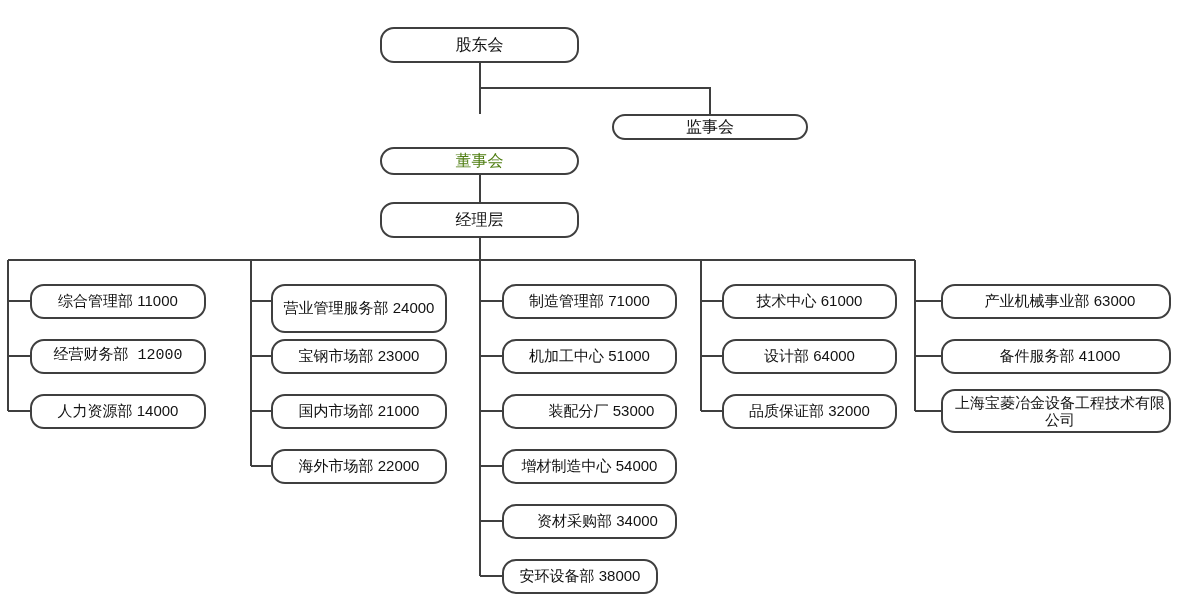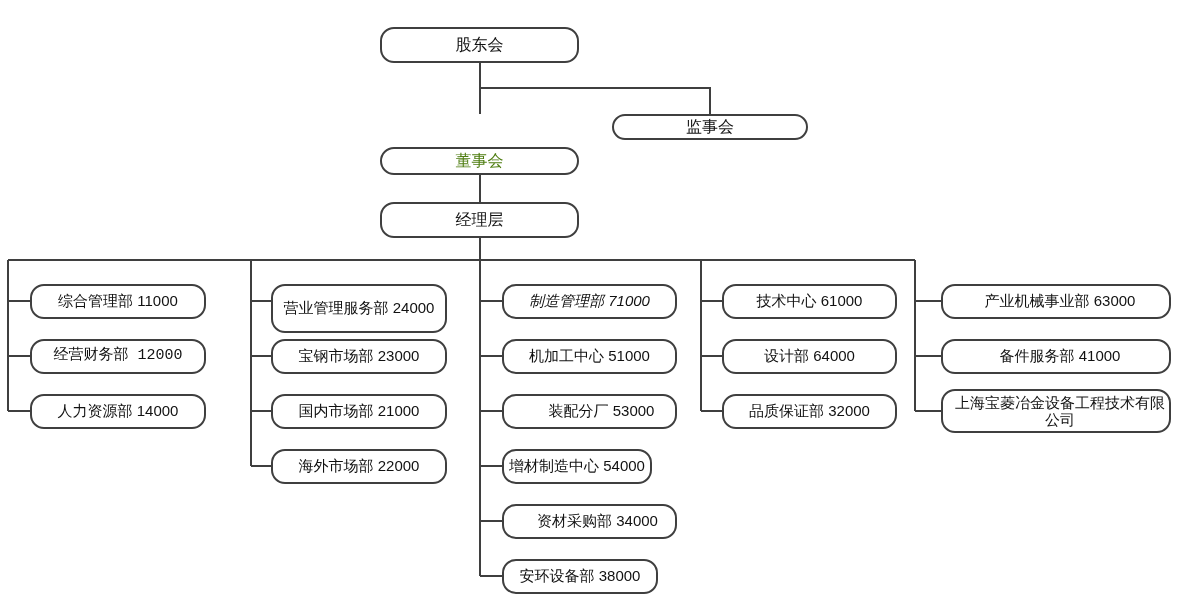--- a/index.html
+++ b/index.html
@@ -59,24 +59,24 @@
       <div class="node top" style="left: 380px; top: 114px; width: 199px; height: 28px; border-color: rgb(63, 63, 63); background: rgb(255, 255, 255); color: #4d7c0f; margin-top: 33px;">董事会</div>
       <div class="node top" style="left: 612px; top: 114px; width: 196px; height: 26px; border-color: rgb(63, 63, 63); background: rgb(255, 255, 255); color: rgb(17, 17, 17);">监事会</div>
       <div class="node top" style="left: 380px; top: 202px; width: 199px; height: 36px; border-color: rgb(63, 63, 63); background: rgb(255, 255, 255); color: rgb(17, 17, 17);">经理层</div>
       <div class="node" style="left: 30px; top: 283.5px; width: 176px; height: 35px; border-color: rgb(63, 63, 63); background: rgb(255, 255, 255); color: rgb(17, 17, 17);">综合管理部 11000</div>
       <div class="node" style="left: 30px; top: 338.5px; width: 176px; height: 35px; border-color: rgb(63, 63, 63); background: rgb(255, 255, 255); color: rgb(17, 17, 17); font-family: Liberation Mono, monospace;">经营财务部 12000</div>
       <div class="node" style="left: 30px; top: 393.5px; width: 176px; height: 35px; border-color: rgb(63, 63, 63); background: rgb(255, 255, 255); color: rgb(17, 17, 17);">人力资源部 14000</div>
       <div class="node" style="left: 271px; top: 283.5px; width: 176px; height: 49px; border-color: rgb(63, 63, 63); background: rgb(255, 255, 255); color: rgb(17, 17, 17);">营业管理服务部 24000</div>
       <div class="node" style="left: 271px; top: 338.5px; width: 176px; height: 35px; border-color: rgb(63, 63, 63); background: rgb(255, 255, 255); color: rgb(17, 17, 17);">宝钢市场部 23000</div>
       <div class="node" style="left: 271px; top: 393.5px; width: 176px; height: 35px; border-color: rgb(63, 63, 63); background: rgb(255, 255, 255); color: rgb(17, 17, 17);">国内市场部 21000</div>
       <div class="node" style="left: 271px; top: 448.5px; width: 176px; height: 35px; border-color: rgb(63, 63, 63); background: rgb(255, 255, 255); color: rgb(17, 17, 17);">海外市场部 22000</div>
-      <div class="node" style="left: 502px; top: 283.5px; width: 175px; height: 35px; border-color: rgb(63, 63, 63); background: rgb(255, 255, 255); color: rgb(17, 17, 17); font-style: italic;">制造管理部 71000</div>
+      <div class="node" style="left: 502px; top: 283.5px; width: 175px; height: 35px; border-color: rgb(63, 63, 63); background: rgb(255, 255, 255); color: rgb(17, 17, 17);">制造管理部 71000</div>
       <div class="node" style="left: 502px; top: 338.5px; width: 175px; height: 35px; border-color: rgb(63, 63, 63); background: rgb(255, 255, 255); color: rgb(17, 17, 17);">机加工中心 51000</div>
       <div class="node" style="left: 502px; top: 393.5px; width: 175px; height: 35px; border-color: rgb(63, 63, 63); background: rgb(255, 255, 255); color: rgb(17, 17, 17); padding-left: 28px;">装配分厂 53000</div>
-      <div class="node" style="left: 502px; top: 448.5px; width: 150px; height: 35px; border-color: rgb(63, 63, 63); background: rgb(255, 255, 255); color: rgb(17, 17, 17);">增材制造中心 54000</div>
+      <div class="node" style="left: 502px; top: 448.5px; width: 175px; height: 35px; border-color: rgb(63, 63, 63); background: rgb(255, 255, 255); color: rgb(17, 17, 17);">增材制造中心 54000</div>
       <div class="node" style="left: 502px; top: 503.5px; width: 175px; height: 35px; border-color: rgb(63, 63, 63); background: rgb(255, 255, 255); color: rgb(17, 17, 17); padding-left: 20px;">资材采购部 34000</div>
       <div class="node" style="left: 502px; top: 558.5px; width: 156px; height: 35px; border-color: rgb(63, 63, 63); background: rgb(255, 255, 255); color: rgb(17, 17, 17);">安环设备部 38000</div>
       <div class="node" style="left: 722px; top: 283.5px; width: 175px; height: 35px; border-color: rgb(63, 63, 63); background: rgb(255, 255, 255); color: rgb(17, 17, 17);">技术中心 61000</div>
       <div class="node" style="left: 722px; top: 338.5px; width: 175px; height: 35px; border-color: rgb(63, 63, 63); background: rgb(255, 255, 255); color: rgb(17, 17, 17);">设计部 64000</div>
       <div class="node" style="left: 722px; top: 393.5px; width: 175px; height: 35px; border-color: rgb(63, 63, 63); background: rgb(255, 255, 255); color: rgb(17, 17, 17);">品质保证部 32000</div>
       <div class="node wrap" style="left: 941px; top: 283.5px; width: 230px; height: 35px; border-color: rgb(63, 63, 63); background: rgb(255, 255, 255); color: rgb(17, 17, 17);">产业机械事业部 63000</div>
       <div class="node wrap" style="left: 941px; top: 338.5px; width: 230px; height: 35px; border-color: rgb(63, 63, 63); background: rgb(255, 255, 255); color: rgb(17, 17, 17);">备件服务部 41000</div>
       <div class="node wrap" style="left: 941px; top: 389px; width: 230px; height: 44px; border-color: rgb(63, 63, 63); background: rgb(255, 255, 255); color: rgb(17, 17, 17);">上海宝菱冶金设备工程技术有限公司</div>
     </div>
 </div>

